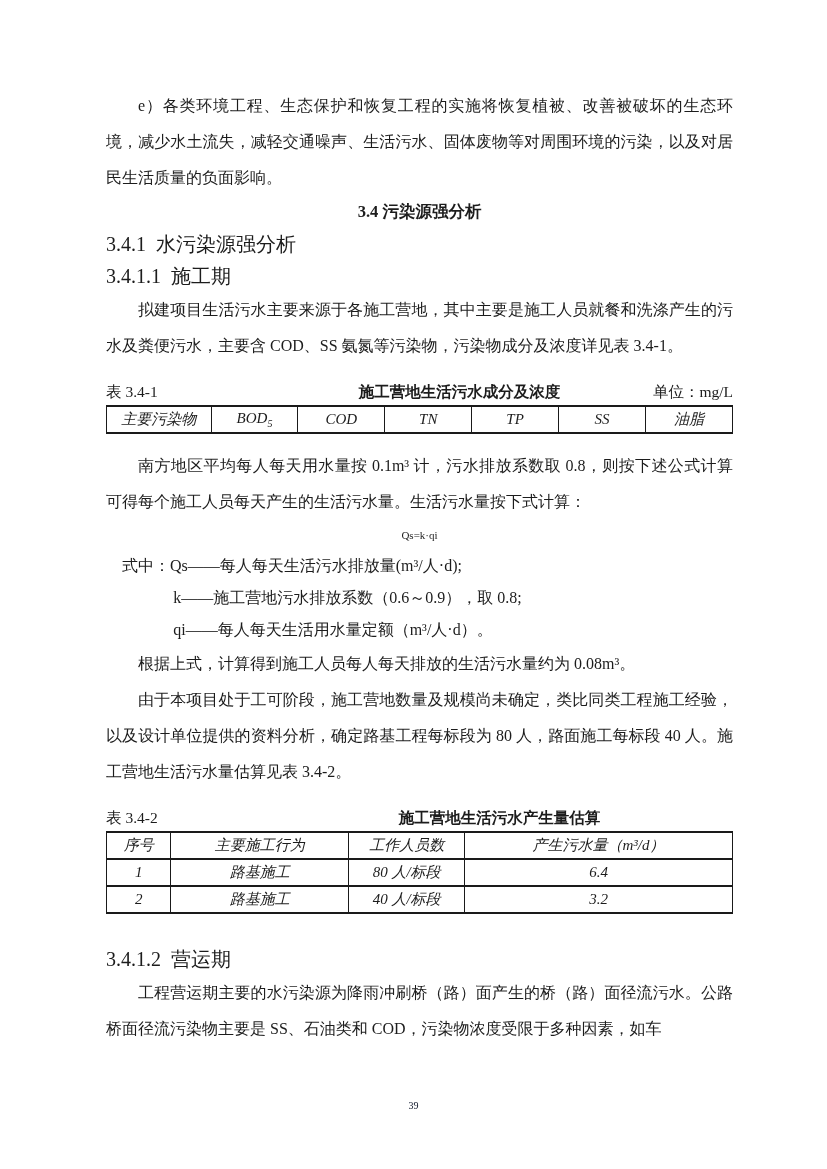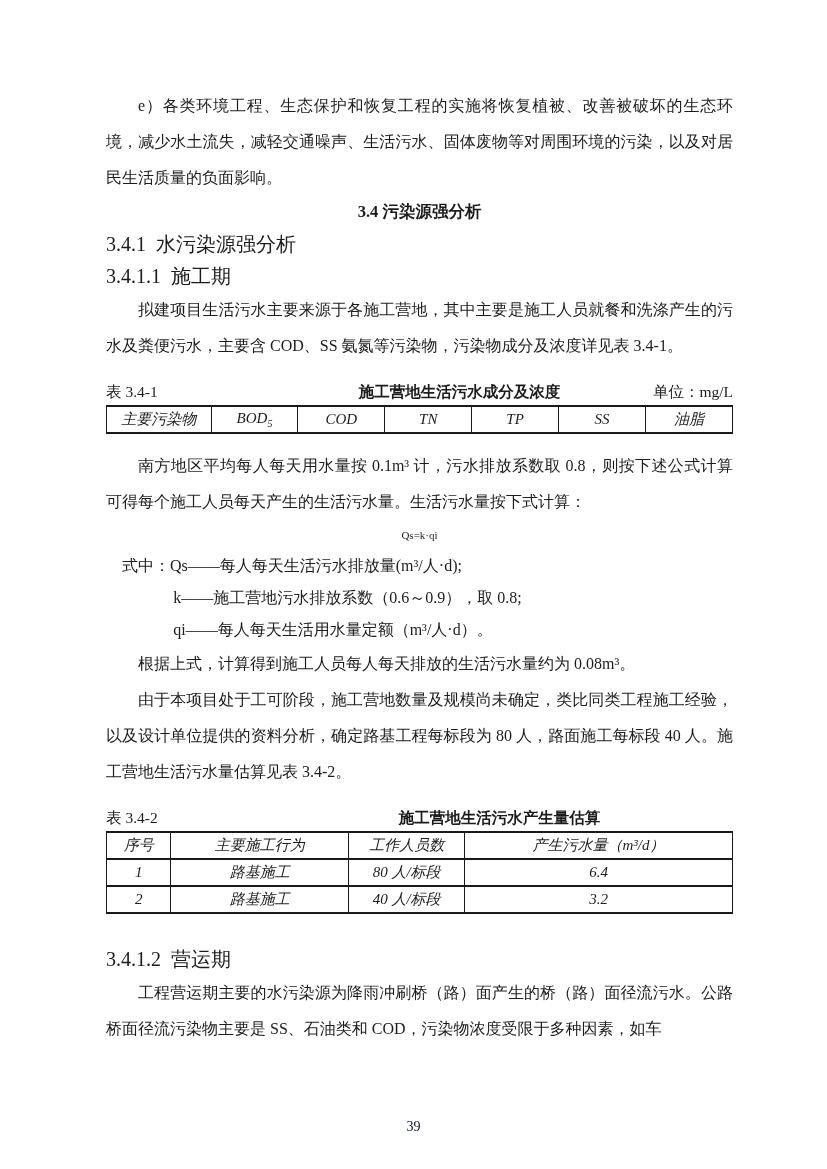--- a/index.html
+++ b/index.html
@@ -71,24 +71,24 @@
     height: 27px;
     padding: 1px 2px;
     font-style: italic;
   }
   .mt-after-table { margin-top: 14px; }
   .mt-sec { margin-top: 10px; }
   sub { font-size: 10px; }
   .page-num {
     position: absolute;
     left: 0;
-    bottom: 34px;
+    bottom: 58px;
     width: 100%;
     text-align: center;
-    font-size: 14px;
+    font-size: 10px;
     color: #0f172a;
   }
 </style>
 </head>
 <body>
 
 <div class="page">
 
   <p class="para">e）各类环境工程、生态保护和恢复工程的实施将恢复植被、改善被破坏的生态环境，减少水土流失，减轻交通噪声、生活污水、固体废物等对周围环境的污染，以及对居民生活质量的负面影响。</p>
 

